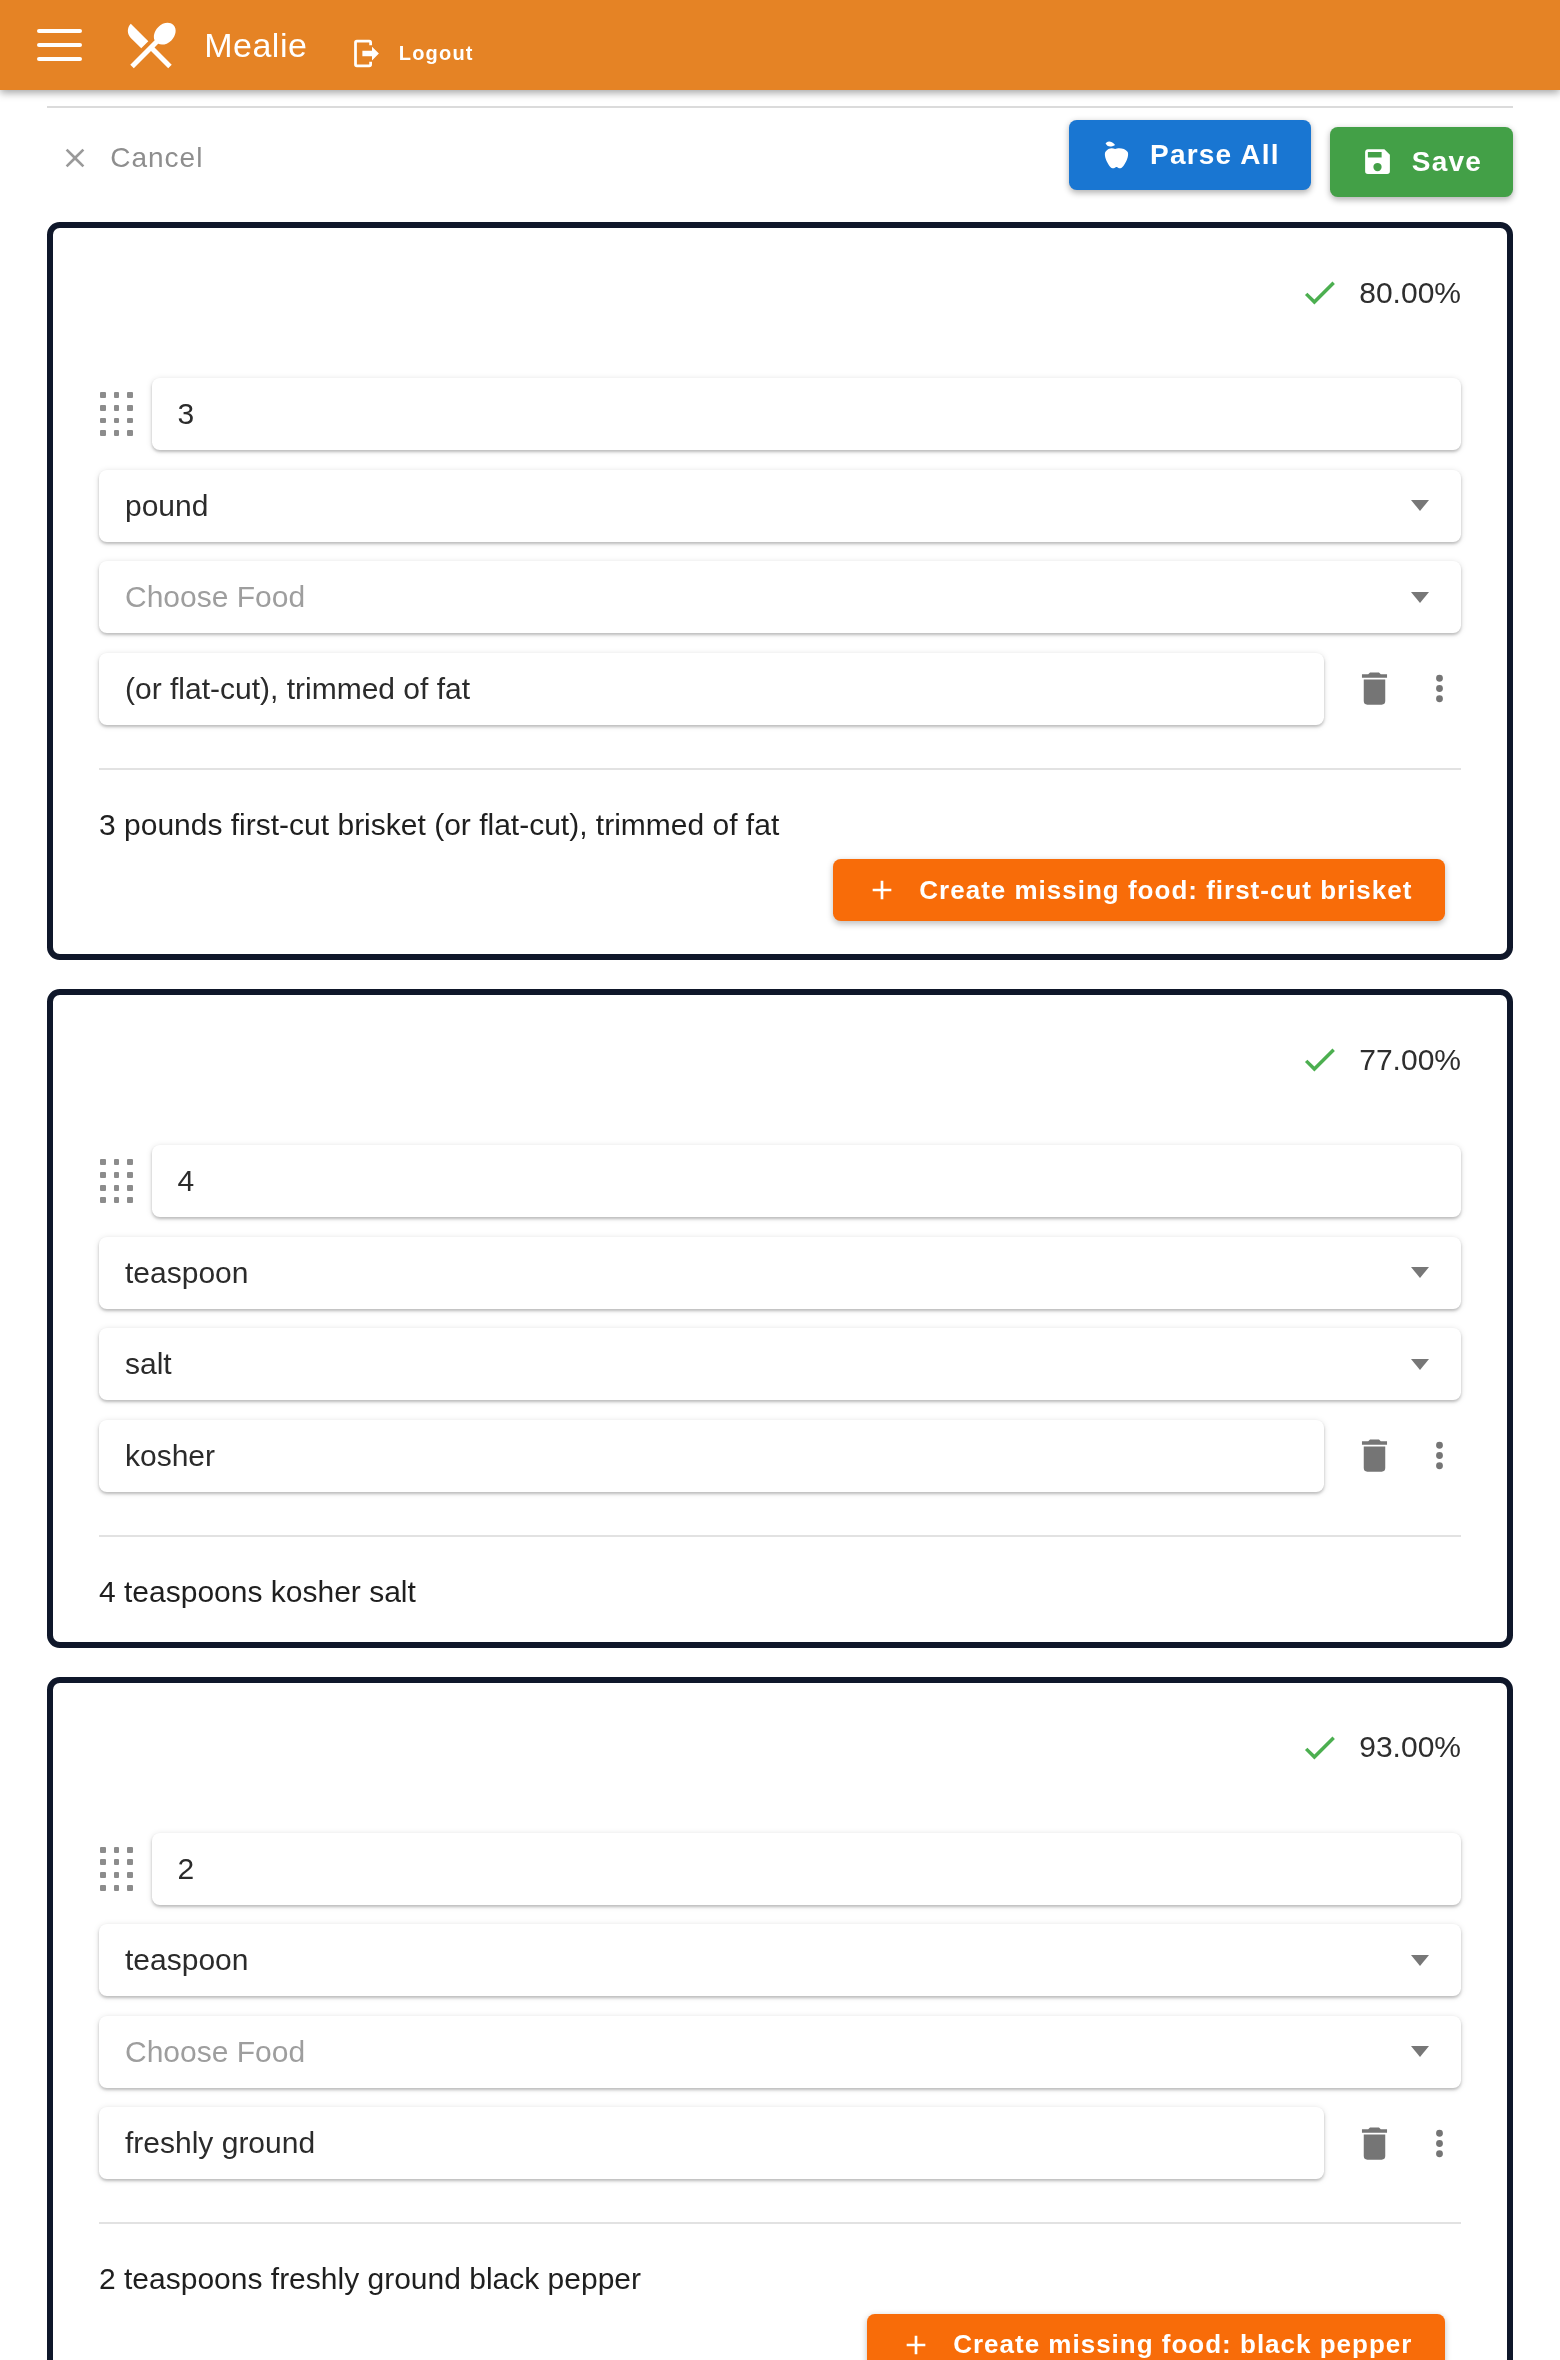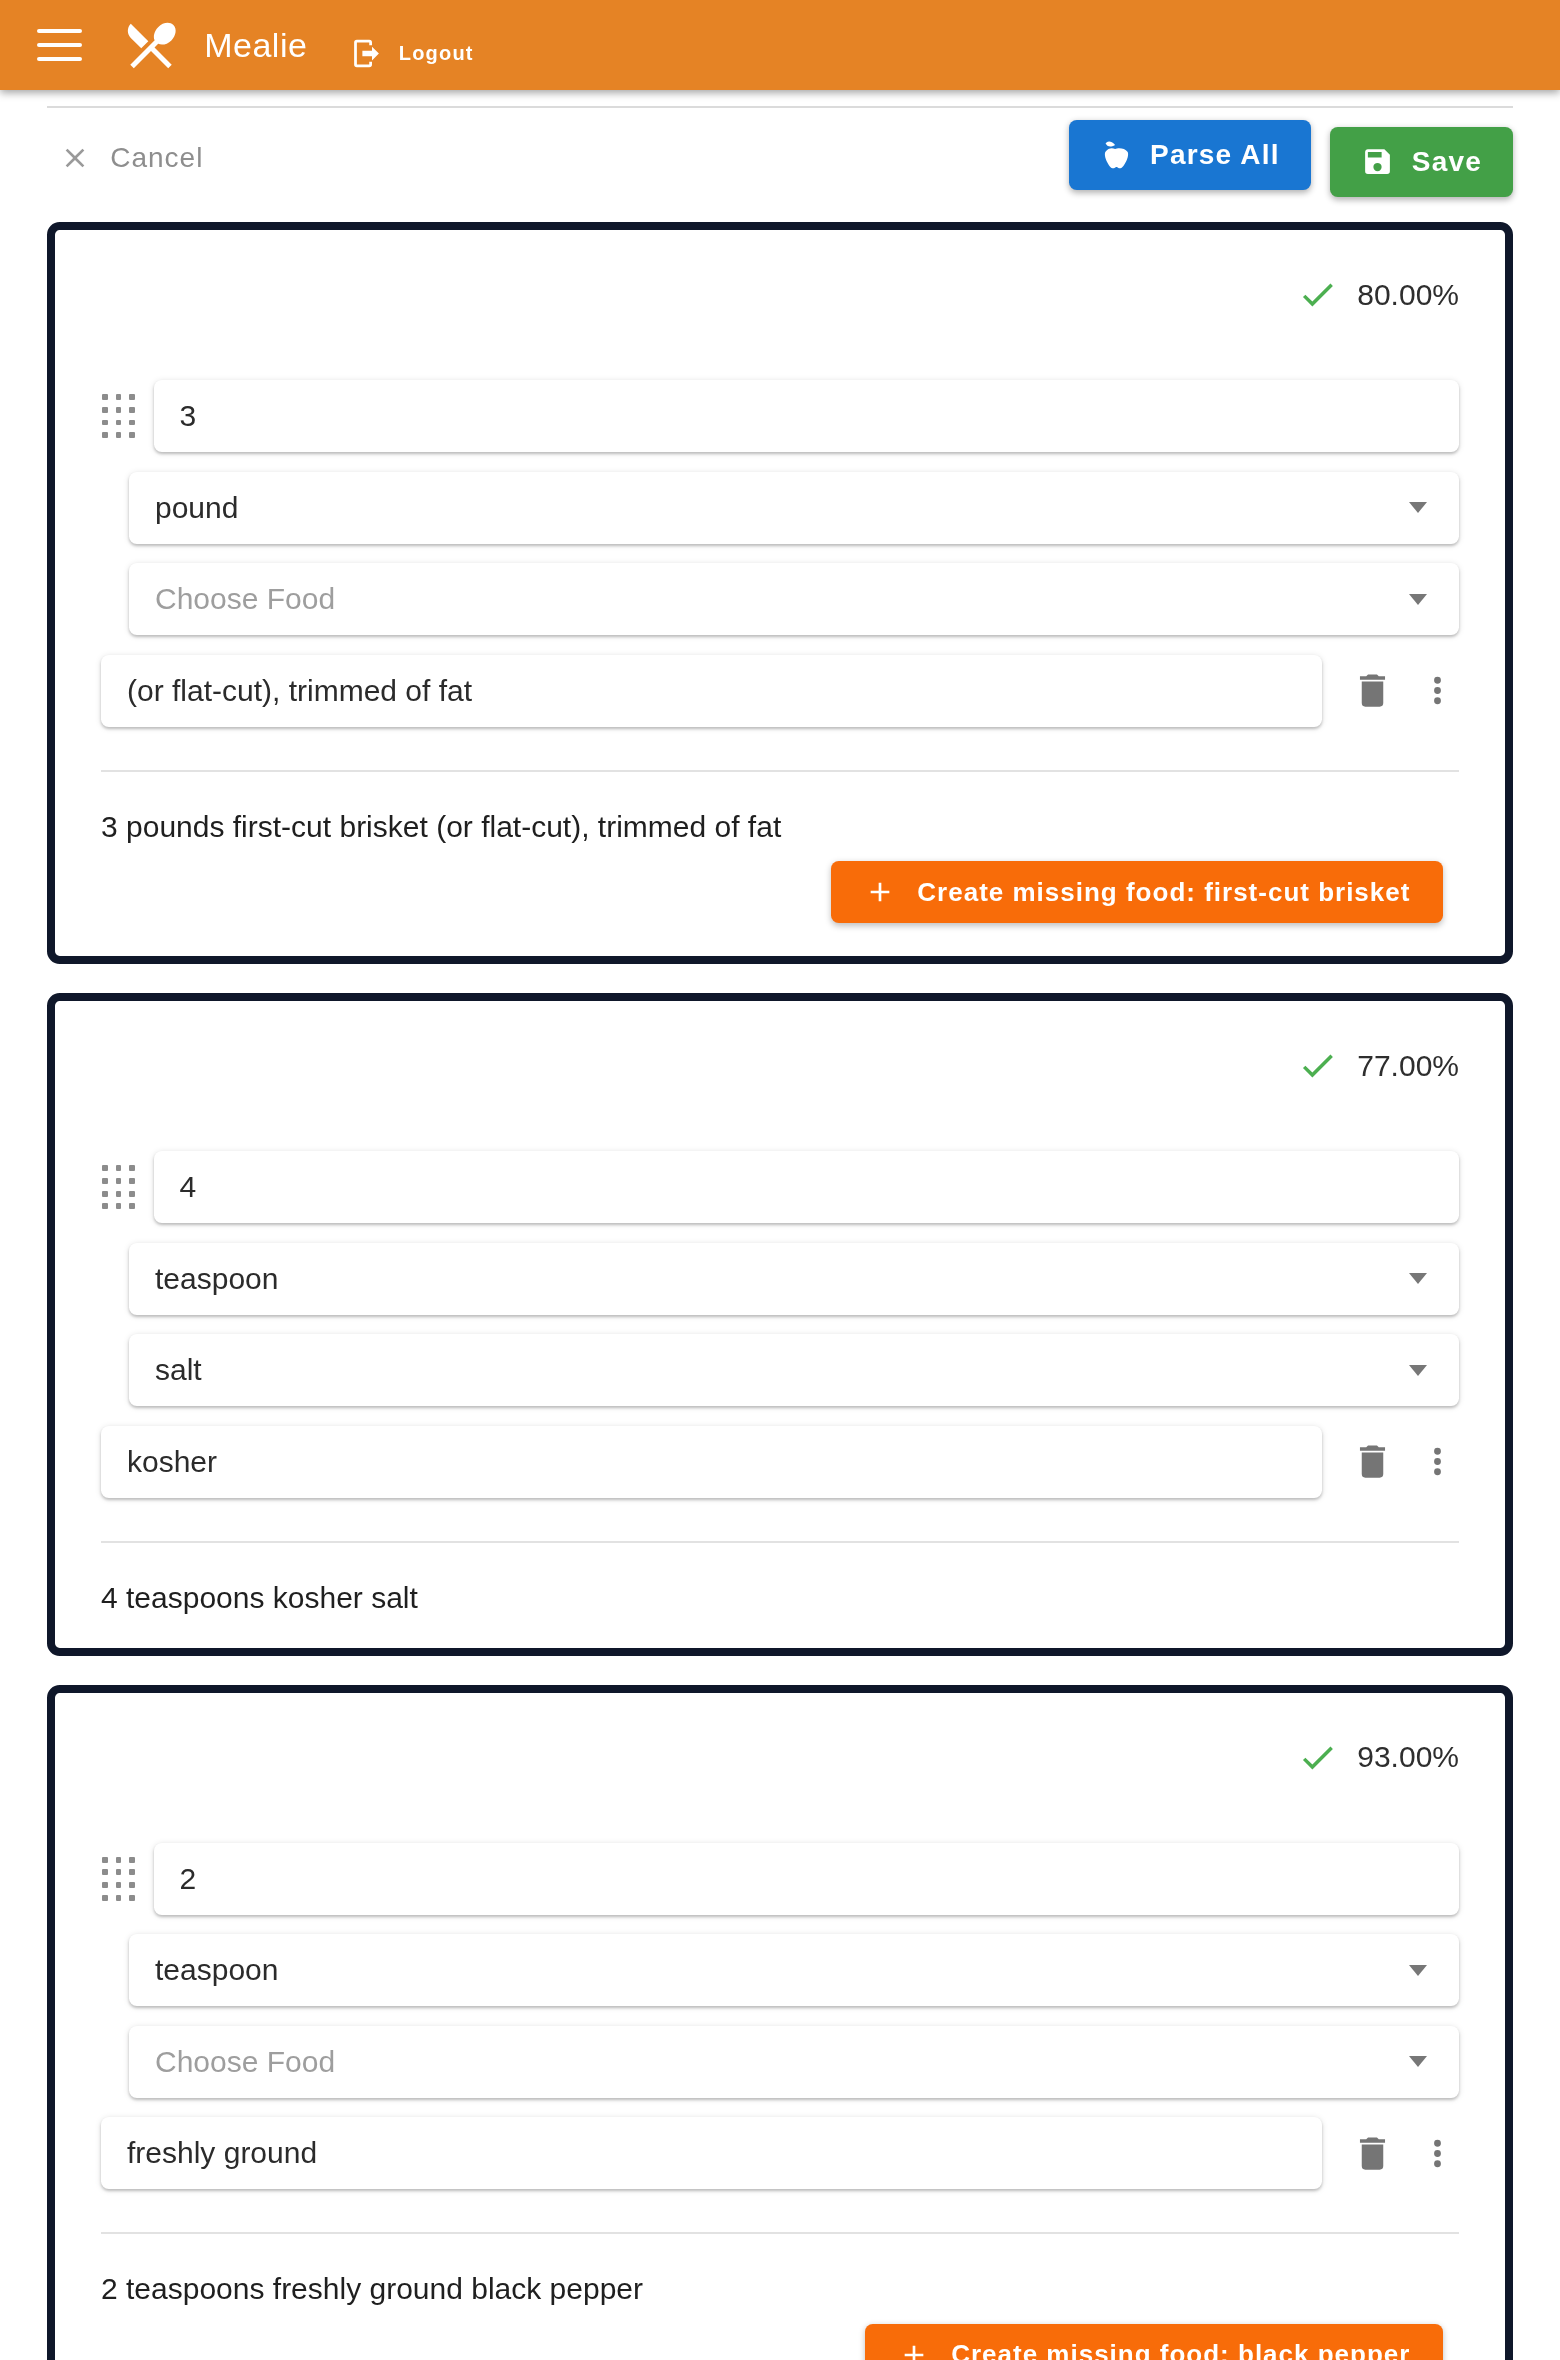--- a/index.html
+++ b/index.html
@@ -47,41 +47,41 @@
   .btn{
     height:70px;border:none;border-radius:7.8px;display:flex;align-items:center;gap:17.6px;cursor:pointer;
     color:#fff;font-family:inherit;font-size:28px;font-weight:700;letter-spacing:1.2px;padding:0 31px;
     box-shadow:0 2.9px 5.9px rgba(0,0,0,.3);
   }
   .btn svg{width:33px;height:33px;}
   .btn-parse{background:var(--parse-all-bg);}
   .btn-save{background:var(--save-bg);margin-top:7px;}
   
   .card{
-    margin-top:29px;border:8px solid #0f172a;border-radius:12.7px;background:#fff;
+    margin-top:29px;border:6px solid #0f172a;border-radius:12.7px;background:#fff;
     padding:43px 46px 33px;
   }
   .confidence-row{display:flex;justify-content:flex-end;align-items:center;gap:19.5px;height:43px;}
   .confidence-row svg{width:41px;height:41px;}
   .confidence-value{font-size:30px;color:#2E2E2E;}
   .fields{margin-top:64px;}
   .field{
     height:72px;background:#fff;border-radius:7.8px;display:flex;align-items:center;
     padding:0 26px;font-size:30px;color:#2B2B2B;
     box-shadow:0 2px 2.9px rgba(0,0,0,.2),0 1px 6.8px rgba(0,0,0,.13);
   }
   .qty-row{display:flex;align-items:center;gap:17.6px;}
   .qty-row .field{flex:1;}
   .drag-handle{
     width:35px;height:47px;display:grid;grid-template-columns:repeat(3,5.9px);grid-auto-rows:5.9px;
     column-gap:7.8px;row-gap:6.8px;justify-content:center;align-content:center;cursor:grab;
   }
   .drag-handle i{background:#8C8C8C;border-radius:1px;}
   .frow{margin-top:19.5px;}
-  .select{justify-content:space-between;cursor:pointer;margin-left:28px;}
+  .select{justify-content:space-between;cursor:pointer;}
   .caret{width:0;height:0;border-left:9.8px solid transparent;border-right:9.8px solid transparent;border-top:11.7px solid #777;margin-right:5.9px;}
   .placeholder{color:#9E9E9E;}
   .note-row{display:flex;align-items:center;}
   .note-field{width:calc(100% - 137px);}
   .icon-btn{background:none;border:none;padding:0;cursor:pointer;display:flex;align-items:center;}
   .trash-btn{margin-left:29px;}
   .trash-btn svg{width:43px;height:43px;}
   .kebab-btn{margin-left:23.4px;}
   .kebab-btn svg{width:41px;height:41px;}
   .card-divider{height:2px;background:#E2E2E2;margin-top:43px;}

